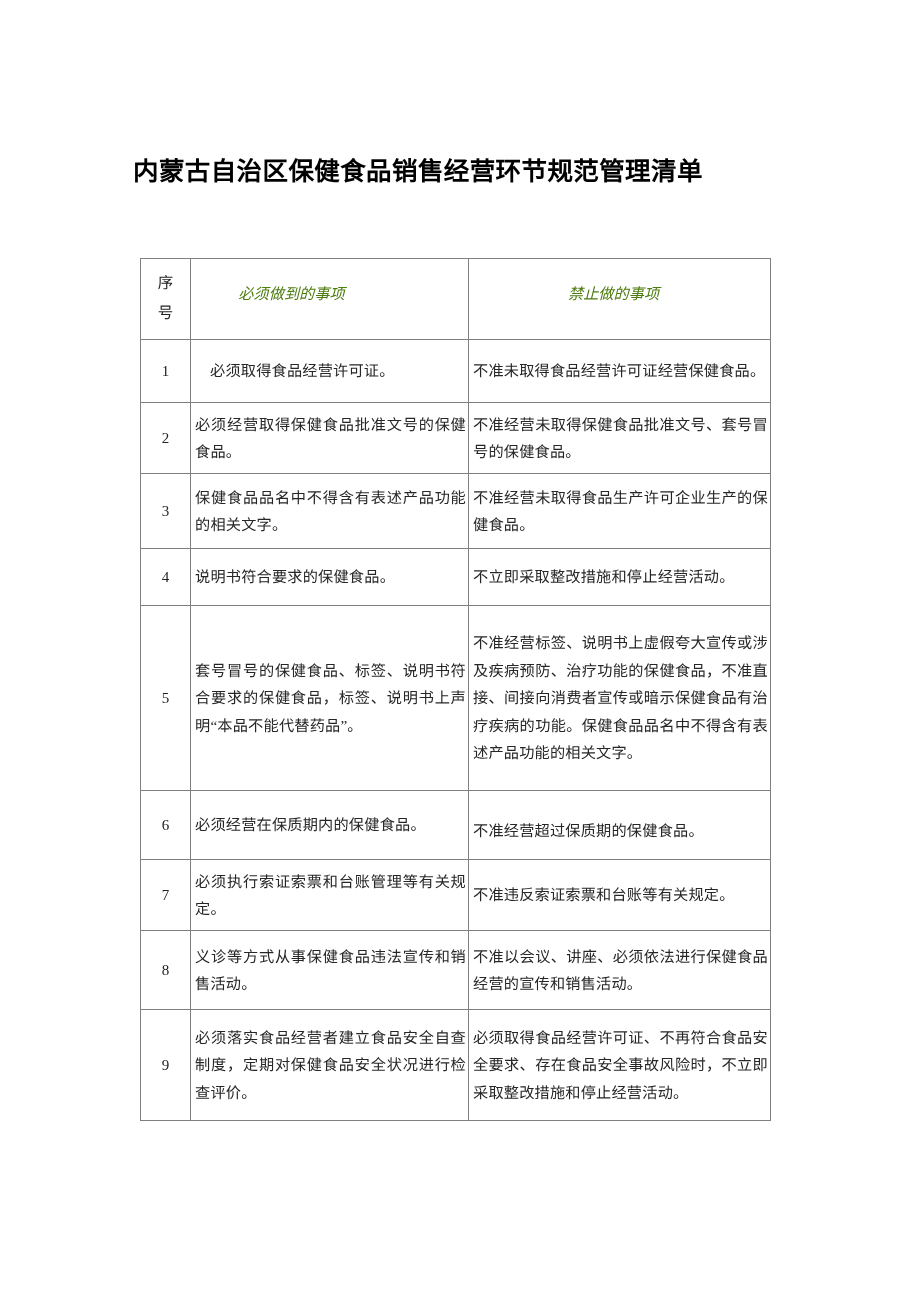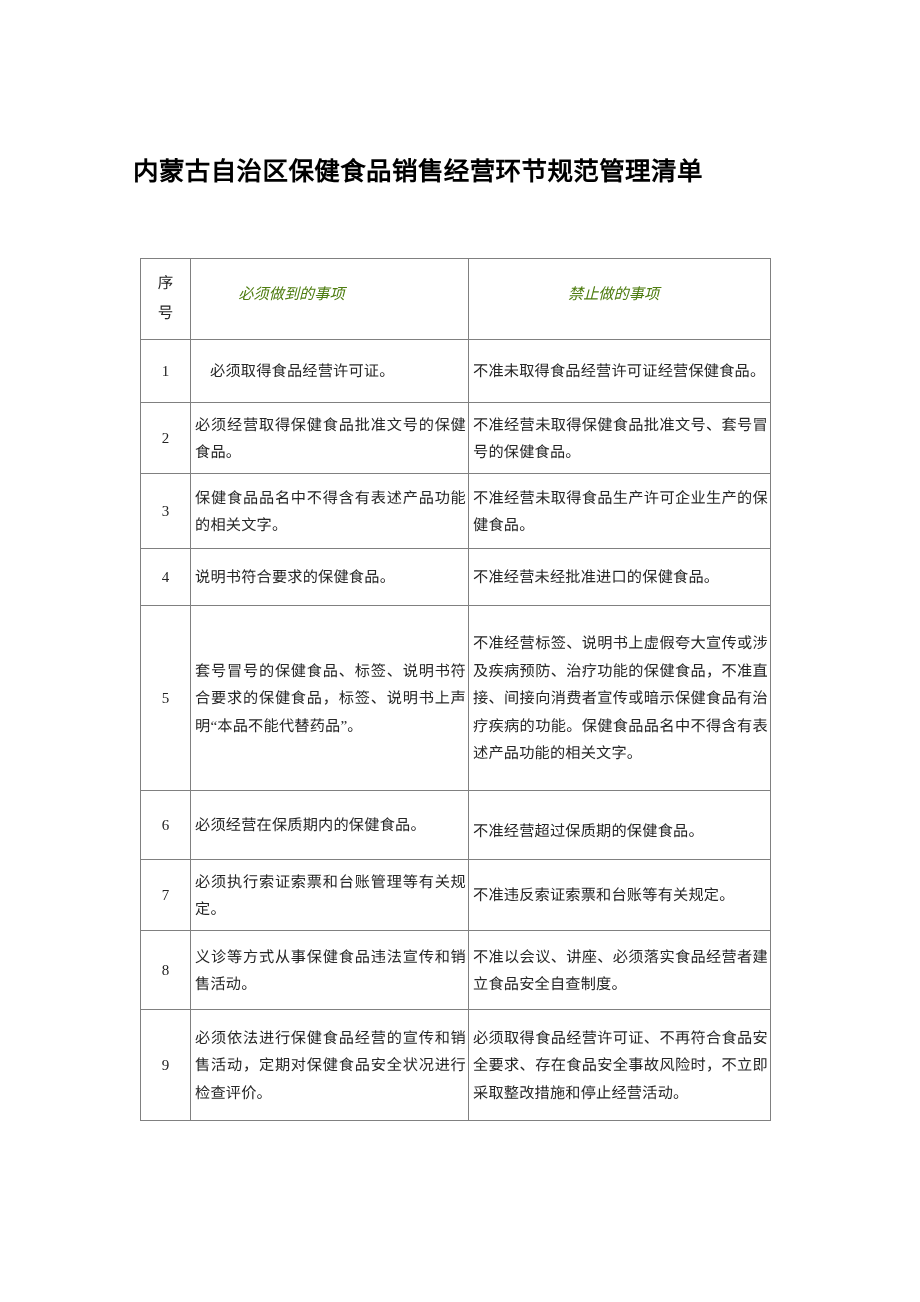--- a/index.html
+++ b/index.html
@@ -198,21 +198,21 @@
             <span class="cell-inner">不准经营未取得食品生产许可企业生产的保健食品。</span>
           </td>
         </tr>
 
         <tr class="r4">
           <td class="seq">4</td>
           <td class="cell">
             <span class="cell-inner">说明书符合要求的保健食品。</span>
           </td>
           <td class="cell">
-            <span class="cell-inner">不准经营未经批准进口的保健食品。</span>
+            <span class="cell-inner">不立即采取整改措施和停止经营活动。</span>
           </td>
         </tr>
 
         <tr class="r5">
           <td class="seq">5</td>
           <td class="cell">
             <span class="cell-inner">套号冒号的保健食品、标签、说明书符合要求的保健食品，标签、说明书上声明“本品不能代替药品”。</span>
           </td>
           <td class="cell top-align">
             <span class="cell-inner">不准经营标签、说明书上虚假夸大宣传或涉及疾病预防、治疗功能的保健食品，不准直接、间接向消费者宣传或暗示保健食品有治疗疾病的功能。保健食品品名中不得含有表述产品功能的相关文字。</span>
@@ -238,28 +238,28 @@
             <span class="cell-inner">不准违反索证索票和台账等有关规定。</span>
           </td>
         </tr>
 
         <tr class="r8">
           <td class="seq">8</td>
           <td class="cell top-align">
             <span class="cell-inner">义诊等方式从事保健食品违法宣传和销售活动。</span>
           </td>
           <td class="cell top-align">
-            <span class="cell-inner">不准以会议、讲座、必须落实食品经营者建立食品安全自查制度。</span>
+            <span class="cell-inner">不准以会议、讲座、必须依法进行保健食品经营的宣传和销售活动。</span>
           </td>
         </tr>
 
         <tr class="r9">
           <td class="seq">9</td>
           <td class="cell top-align">
-            <span class="cell-inner">必须依法进行保健食品经营的宣传和销售活动，定期对保健食品安全状况进行检查评价。</span>
+            <span class="cell-inner">必须落实食品经营者建立食品安全自查制度，定期对保健食品安全状况进行检查评价。</span>
           </td>
           <td class="cell top-align">
             <span class="cell-inner">必须取得食品经营许可证、不再符合食品安全要求、存在食品安全事故风险时，不立即采取整改措施和停止经营活动。</span>
           </td>
         </tr>
 
       </tbody>
     </table>
   </div>
 

